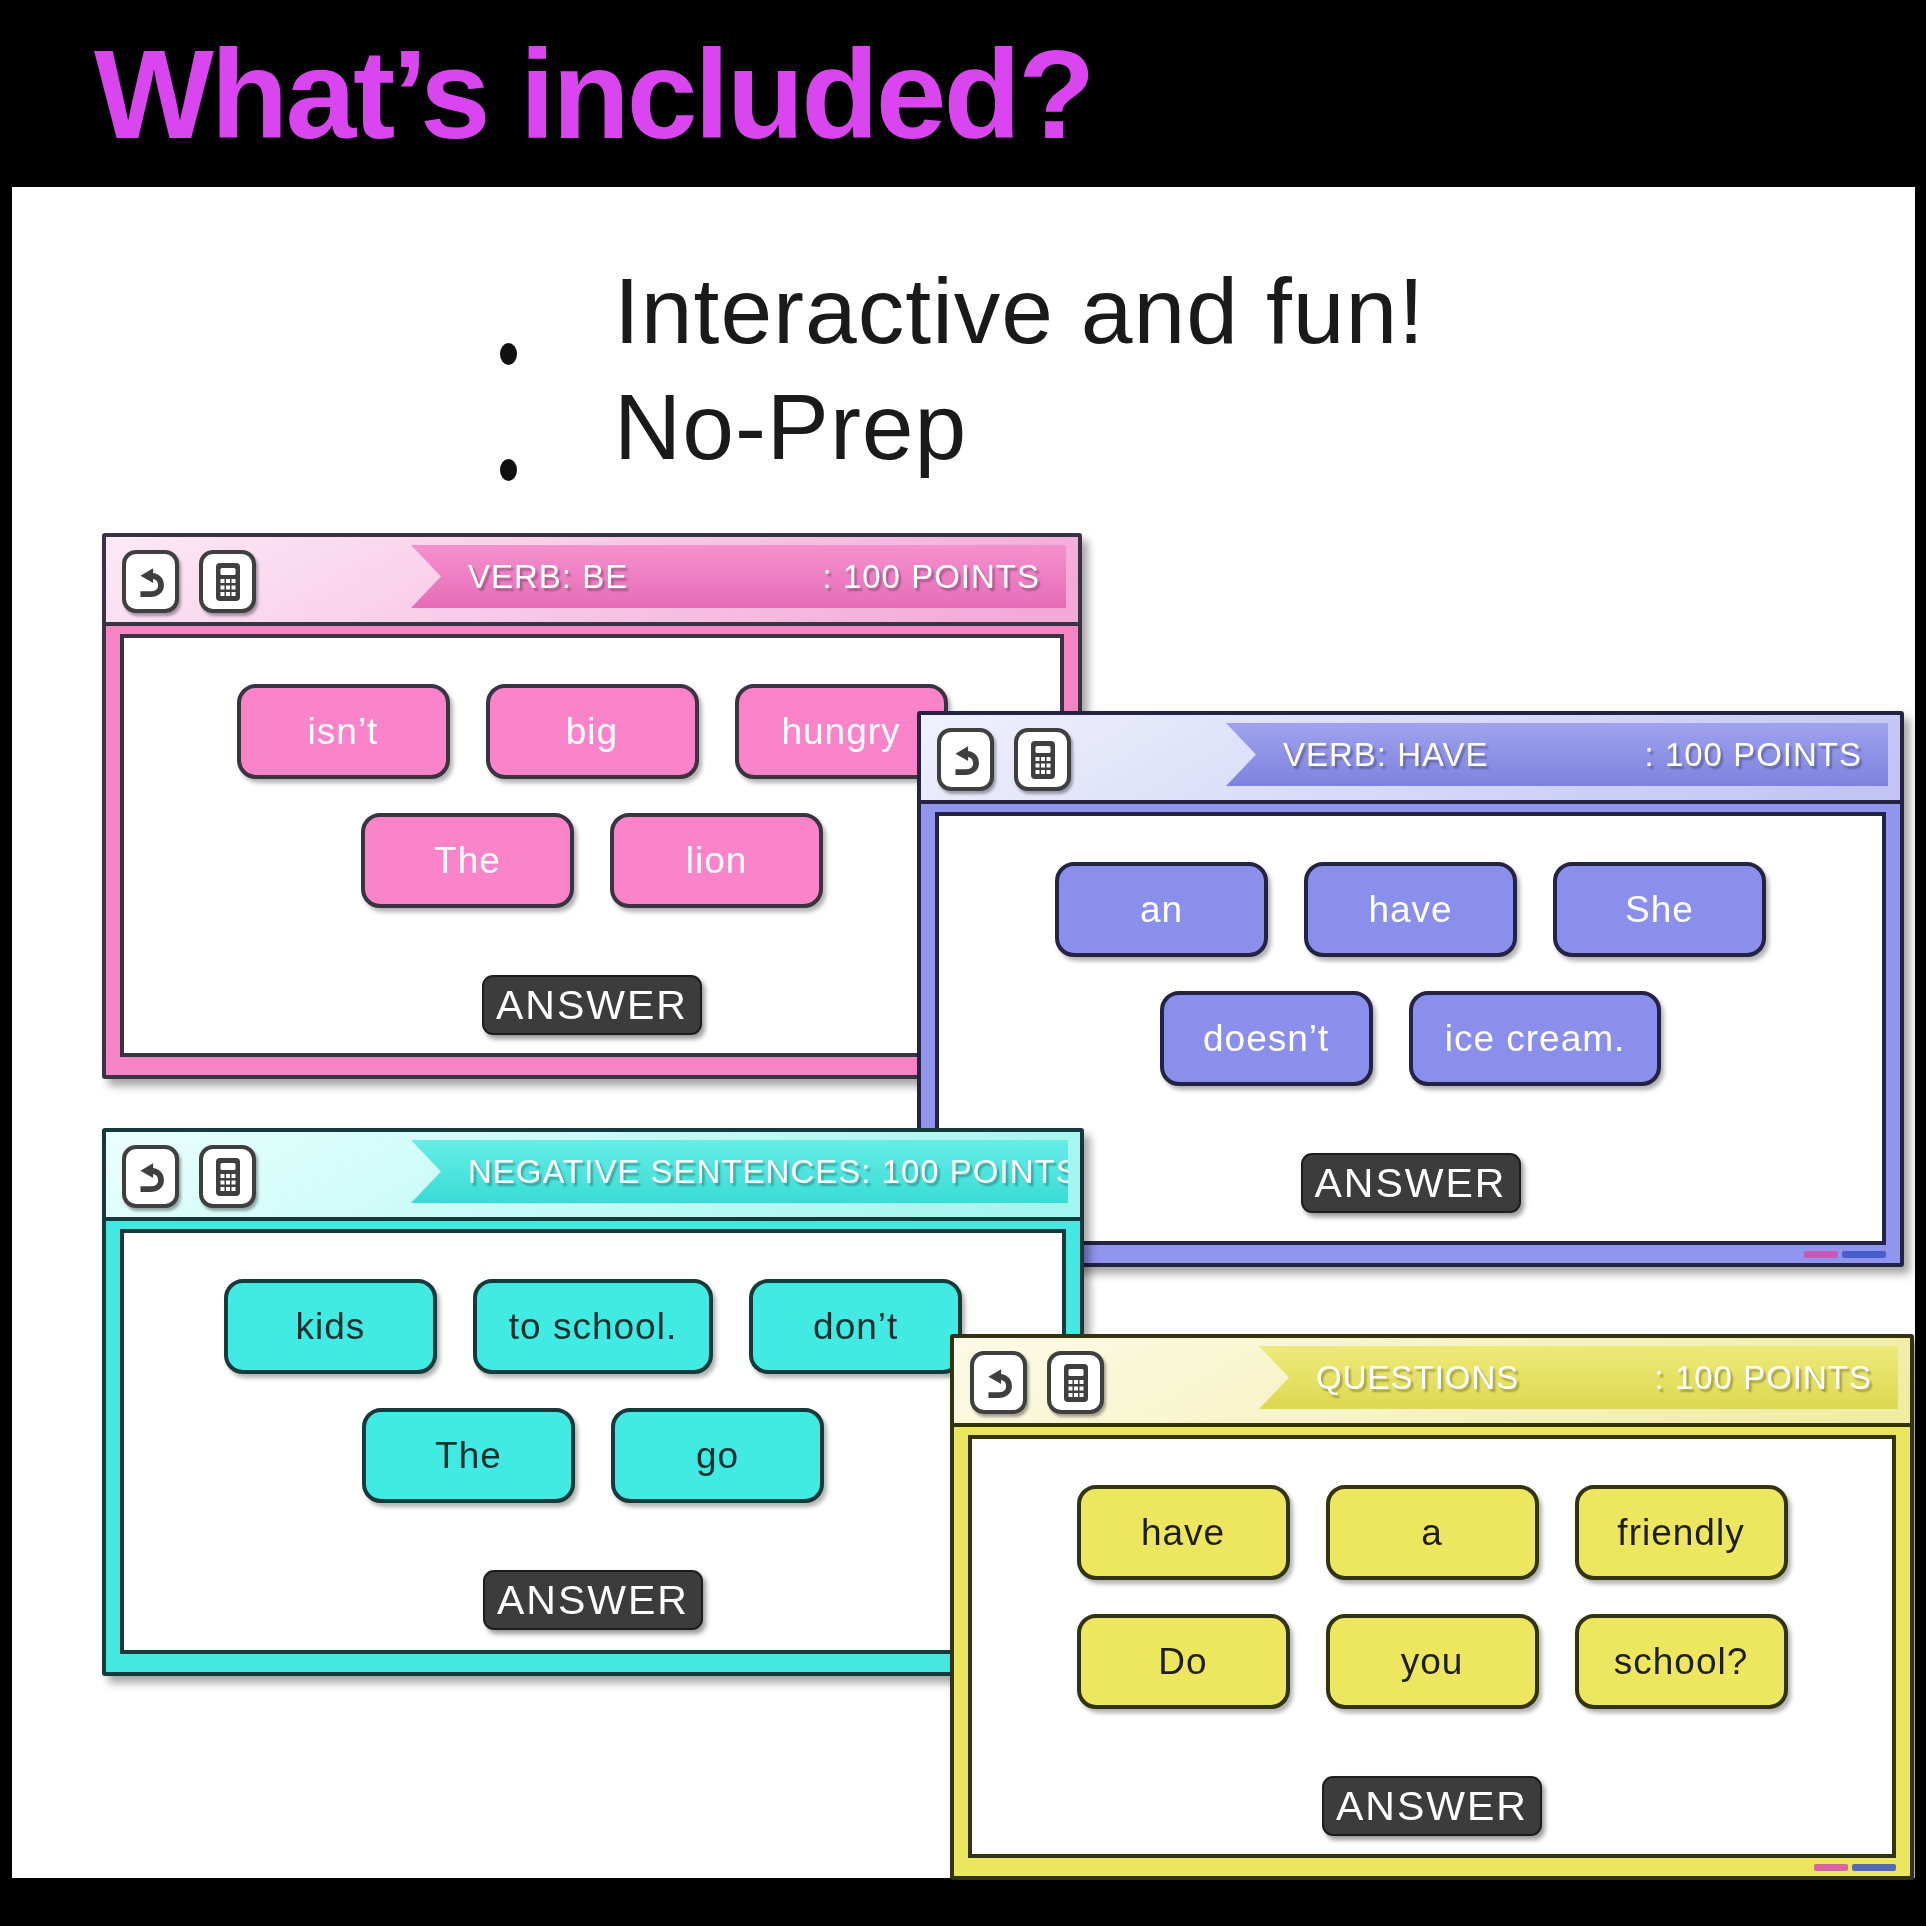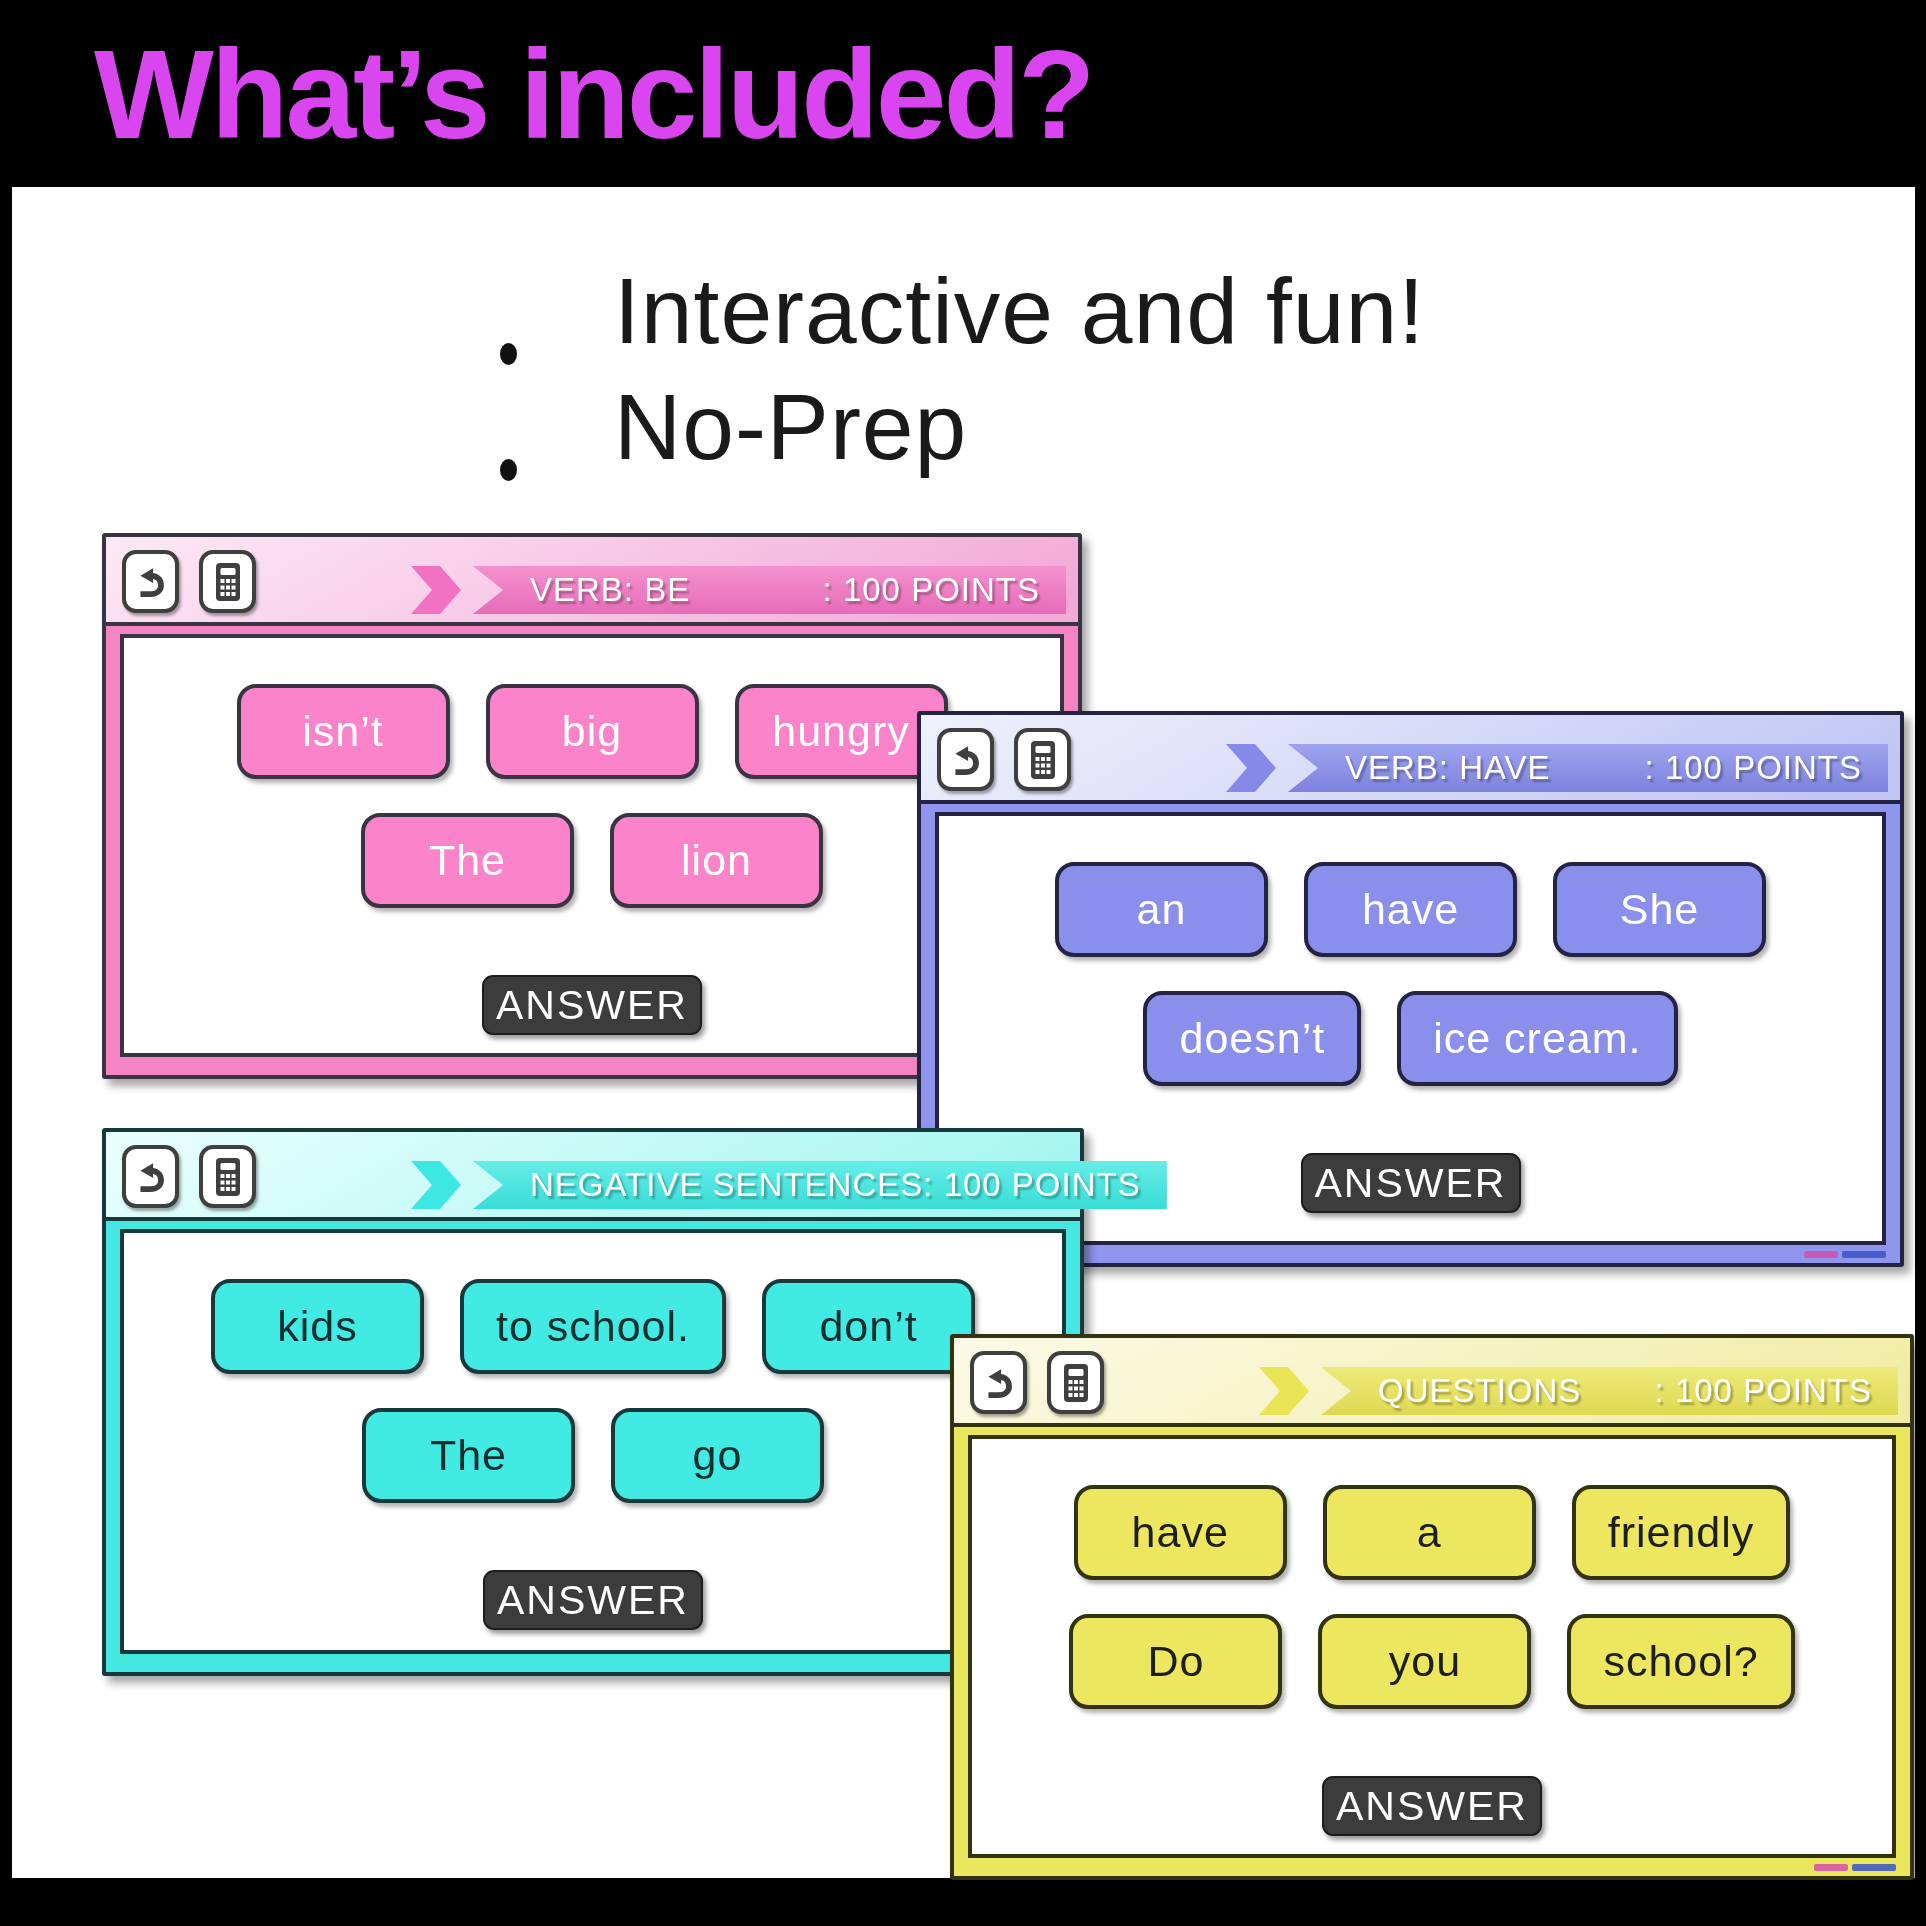--- a/index.html
+++ b/index.html
@@ -53,22 +53,22 @@
     background:#fff;border:4px solid #3f3f3f;border-radius:14px;
     box-shadow:2px 3px 3px rgba(0,0,0,0.35);
     display:flex;align-items:center;justify-content:center;
     cursor:pointer;box-sizing:border-box;
   }
   .icon-btn.back{left:16px;}
   .icon-btn.calc{left:93px;}
   .icon-btn svg{display:block;}
   
   .ribbon{
-    position:absolute;top:29px;left:305px;right:12px;height:48px;
-    display:flex;align-items:stretch;
+    position:absolute;top:8px;left:305px;right:12px;height:63px;
+    display:flex;align-items:stretch;flex-direction:column;
   }
   .ribbon .flag{
     width:50px;flex:0 0 auto;background:var(--band,#999);
     clip-path:polygon(0 0,58% 0,100% 50%,58% 100%,0 100%,42% 50%);
     margin-right:12px;
   }
   .ribbon .band{
     flex:1 1 auto;background:var(--band,#999);
     background-image:linear-gradient(180deg,rgba(255,255,255,0.22),rgba(0,0,0,0.05));
     clip-path:polygon(0 0,100% 0,100% 100%,0 100%,30px 50%);
@@ -87,21 +87,21 @@
     background:#fff;border:4px solid var(--border,#333);
     display:flex;flex-direction:column;align-items:center;
     box-sizing:border-box;overflow:hidden;
   }
   .tile-row{display:flex;gap:36px;margin-top:34px;}
   .tile-row.first{margin-top:46px;}
   .tile{
     min-width:213px;height:95px;padding:0 32px;
     background:var(--tile,#ccc);
     border:4px solid var(--border,#222);border-radius:19px;
-    color:var(--tile-text,#fff);font-size:43px;letter-spacing:1px;
+    color:var(--tile-text,#fff);font-size:37px;letter-spacing:1px;
     display:flex;align-items:center;justify-content:center;
     box-shadow:3px 4px 4px rgba(0,0,0,0.3);
     box-sizing:border-box;cursor:pointer;white-space:nowrap;
   }
   .answer{
     margin-top:67px;width:216px;height:56px;
     background:var(--answer-bg,#3c3c3c);
     border:2px solid #1d1d1d;border-radius:11px;
     color:#fff;font-size:41px;letter-spacing:2px;
     font-family:"Liberation Sans", sans-serif;

